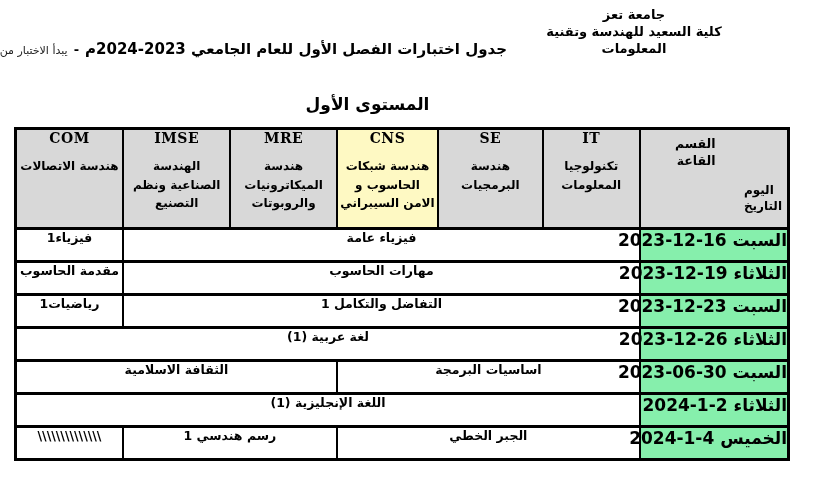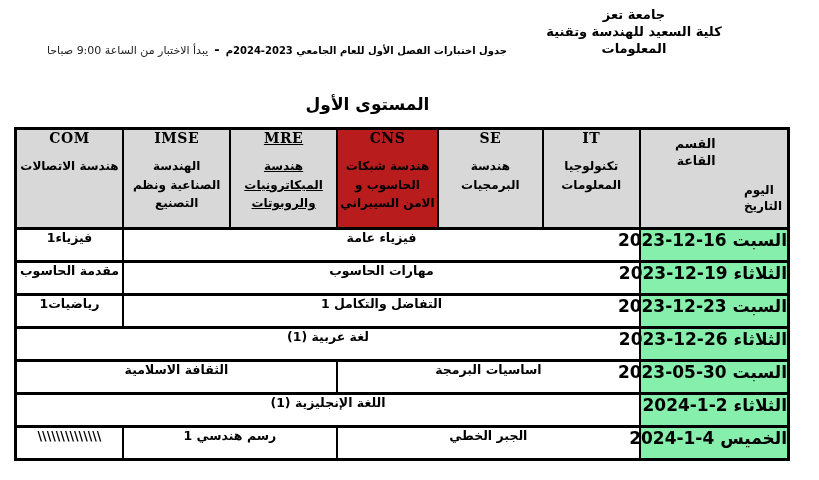--- a/index.html
+++ b/index.html
@@ -8,21 +8,21 @@
     font-family:"DejaVu Sans",sans-serif;color:#000;position:relative;
   }
   .top-right-block{
     position:absolute;top:6px;right:80px;width:210px;
     text-align:center;direction:rtl;font-weight:bold;font-size:13px;line-height:17px;
   }
   .sched-line{
     position:absolute;top:39px;left:37px;width:470px;
     direction:rtl;white-space:nowrap;text-align:right;
   }
-  .sched-title{font-weight:bold;font-size:10px;}
+  .sched-title{font-weight:bold;font-size:15px;}
   .sched-dash{font-weight:bold;font-size:13px;margin:0 6px;}
   .sched-note{font-size:11px;color:#222;}
   .level-title{
     position:absolute;top:94px;left:0;width:735px;margin:0;
     text-align:center;direction:rtl;font-weight:bold;font-size:17px;
   }
   table.exam{
     position:absolute;top:127px;left:14px;
     border-collapse:collapse;direction:rtl;table-layout:fixed;width:776px;
     border:3px solid #000;
@@ -89,25 +89,25 @@
         </div>
       </th>
     <th class="colhead" style="background: rgb(216, 216, 216); margin-top: 31px;">
           <div class="code">IT</div>
           <div class="cname">تكنولوجيا المعلومات</div>
         </th>
         <th class="colhead" style="background: rgb(216, 216, 216);">
           <div class="code">SE</div>
           <div class="cname">هندسة البرمجيات</div>
         </th>
-        <th class="colhead" style="background: #b91c1c;">
+        <th class="colhead" style="background: #fef9c3;">
           <div class="code">CNS</div>
           <div class="cname">هندسة شبكات الحاسوب و الامن السيبراني</div>
         </th>
-        <th class="colhead" style="background: rgb(216, 216, 216); text-decoration: underline;">
+        <th class="colhead" style="background: rgb(216, 216, 216);">
           <div class="code">MRE</div>
           <div class="cname">هندسة الميكاترونيات والروبوتات</div>
         </th>
         <th class="colhead" style="background: rgb(216, 216, 216);">
           <div class="code">IMSE</div>
           <div class="cname">الهندسة الصناعية ونظم التصنيع</div>
         </th>
         <th class="colhead" style="background: rgb(216, 216, 216);">
           <div class="code">COM</div>
           <div class="cname">هندسة الاتصالات</div>
@@ -128,21 +128,21 @@
       <tr>
         <td class="datecell"><span>السبت</span> <bdo dir="ltr">2023-12-23</bdo></td>
         <td class="subject" colspan="5">التفاضل والتكامل 1</td>
         <td class="subject" colspan="1">رياضيات1</td>
       </tr>
       <tr>
         <td class="datecell"><span>الثلاثاء</span> <bdo dir="ltr">2023-12-26</bdo></td>
         <td class="subject" colspan="6">لغة عربية (1)</td>
       </tr>
       <tr>
-        <td class="datecell"><span>السبت</span> <bdo dir="ltr">2023-05-30</bdo></td>
+        <td class="datecell"><span>السبت</span> <bdo dir="ltr">2023-06-30</bdo></td>
         <td class="subject" colspan="3">اساسيات البرمجة</td>
         <td class="subject" colspan="3">الثقافة الاسلامية</td>
       </tr>
       <tr>
         <td class="datecell"><span>الثلاثاء</span> <bdo dir="ltr">2024-1-2</bdo></td>
         <td class="subject" colspan="6">اللغة الإنجليزية (1)</td>
       </tr>
       <tr>
         <td class="datecell"><span>الخميس</span> <bdo dir="ltr">2024-1-4</bdo></td>
         <td class="subject" colspan="3">الجبر الخطي</td>

